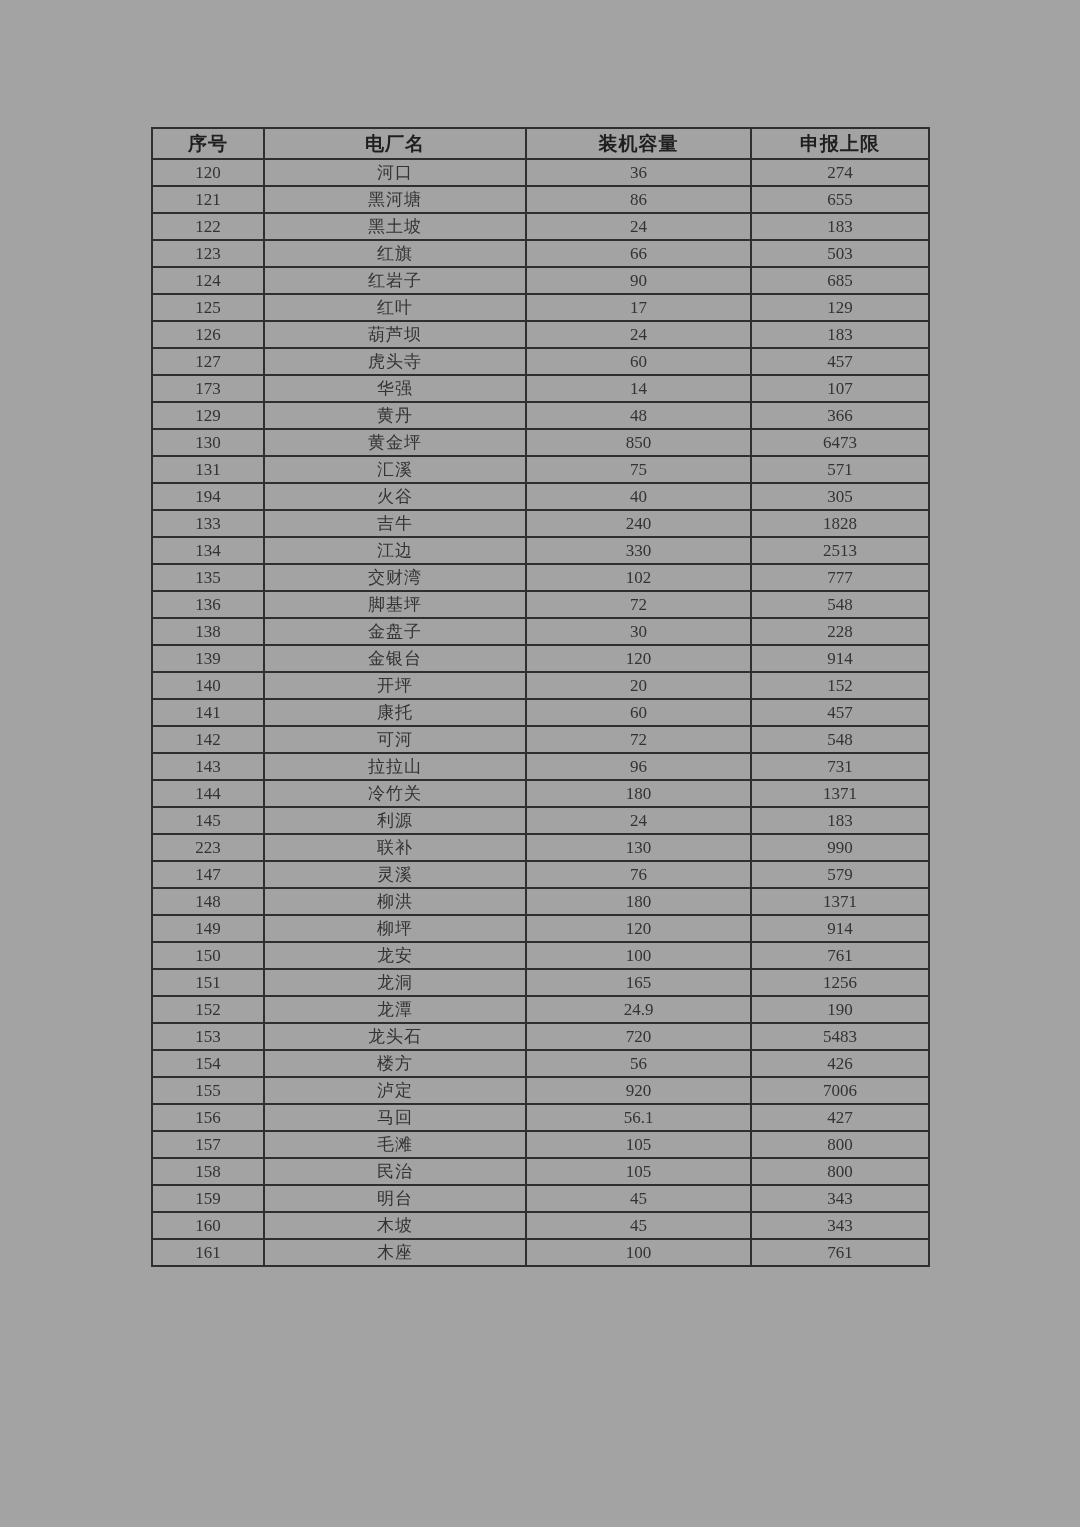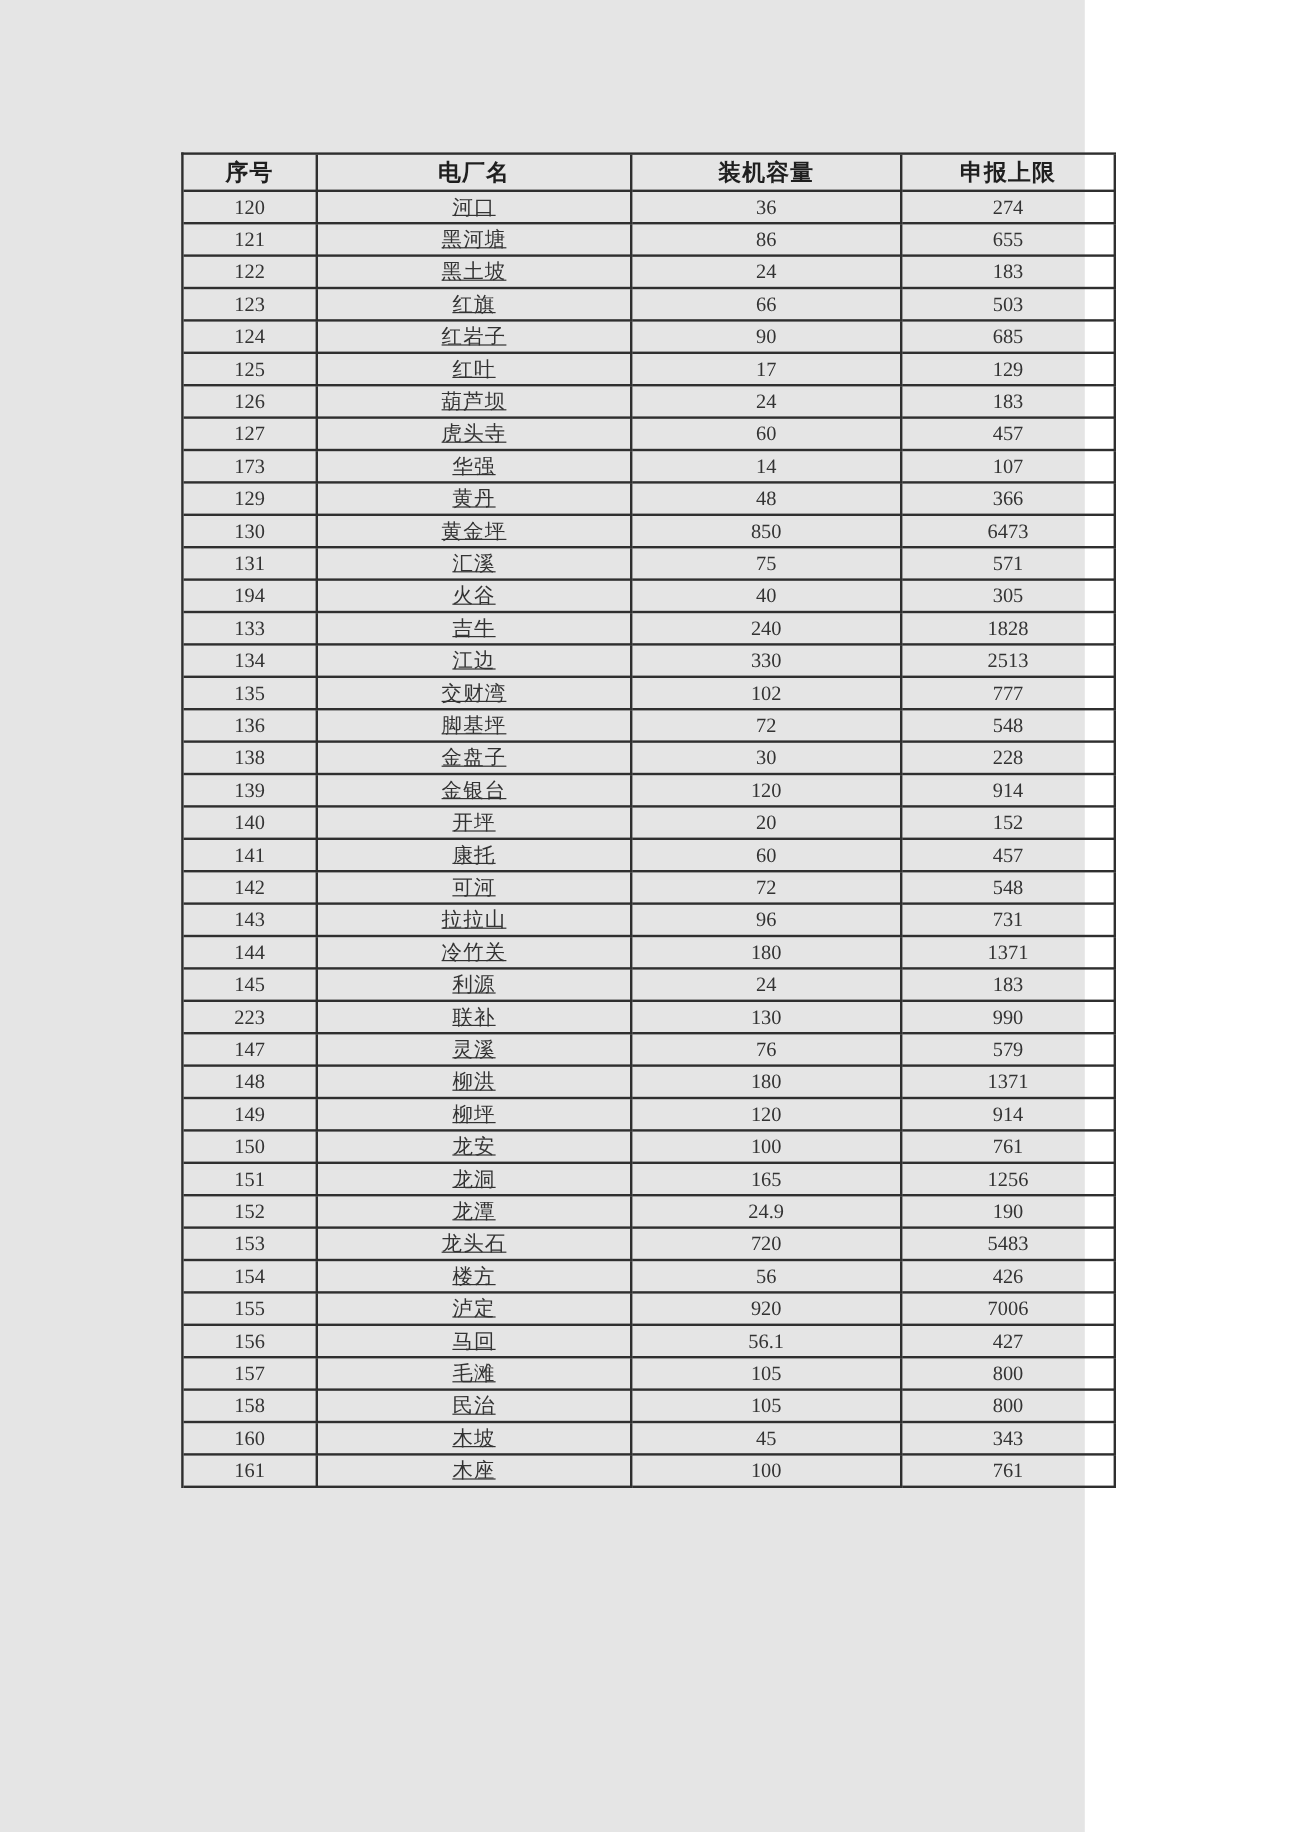--- a/index.html
+++ b/index.html
@@ -10,23 +10,23 @@
   body {
     width: 1080px;
     height: 1527px;
     position: relative;
     font-family: "Liberation Serif", "DejaVu Serif", serif;
     color: #2e2e2e;
   }
   .doc-page {
     position: absolute;
     left: 0; top: 0;
-    width: 904px;
+    width: 1080px;
     height: 1527px;
-    background: #e5e5e5;
+    background: #a3a3a3;
   }
   .table-wrap {
     position: absolute;
     left: 151px;
     top: 127px;
     width: 777px;
   }
   table.data-table {
     border-collapse: separate;
     border-spacing: 0;
@@ -50,21 +50,21 @@
     font-size: 19px;
     font-weight: bold;
     color: #1f1f1f;
     letter-spacing: 1px;
   }
   table.data-table td {
     height: 25px;
     font-size: 17px;
     color: #333333;
   }
-  td.cell-name { letter-spacing: 1px; text-decoration: underline; }
+  td.cell-name { letter-spacing: 1px; }
 </style>
 </head>
 <body>
 
 <div class="doc-page">
   <div class="table-wrap">
     <table class="data-table">
       <colgroup>
         <col style="width:112px">
         <col style="width:262px">
@@ -340,20 +340,26 @@
     <td class="cell-limit">800</td>
   </tr>
 
   <tr>
     <td class="cell-no">158</td>
     <td class="cell-name">民治</td>
     <td class="cell-capacity">105</td>
     <td class="cell-limit">800</td>
   </tr>
 
+  <tr>
+    <td class="cell-no">159</td>
+    <td class="cell-name">明台</td>
+    <td class="cell-capacity">45</td>
+    <td class="cell-limit">343</td>
+  </tr>
 
   <tr>
     <td class="cell-no">160</td>
     <td class="cell-name">木坡</td>
     <td class="cell-capacity">45</td>
     <td class="cell-limit">343</td>
   </tr>
 
   <tr>
     <td class="cell-no">161</td>

